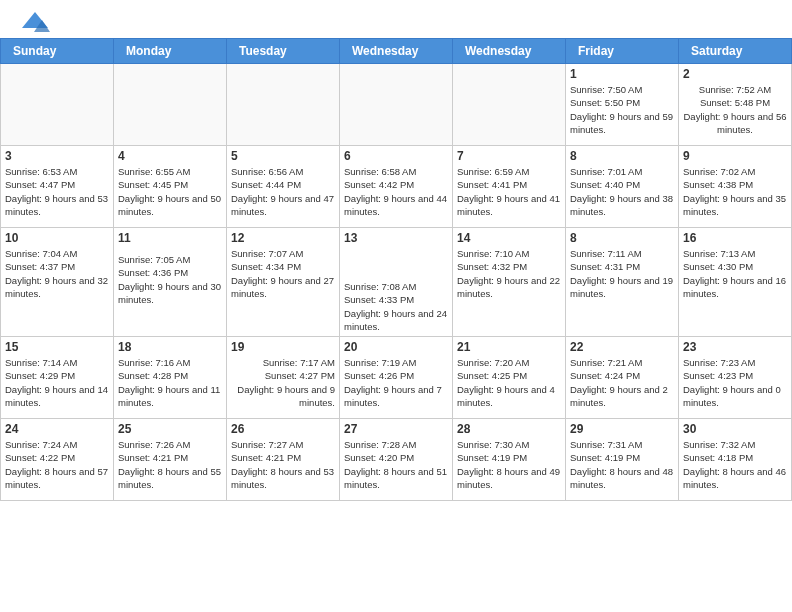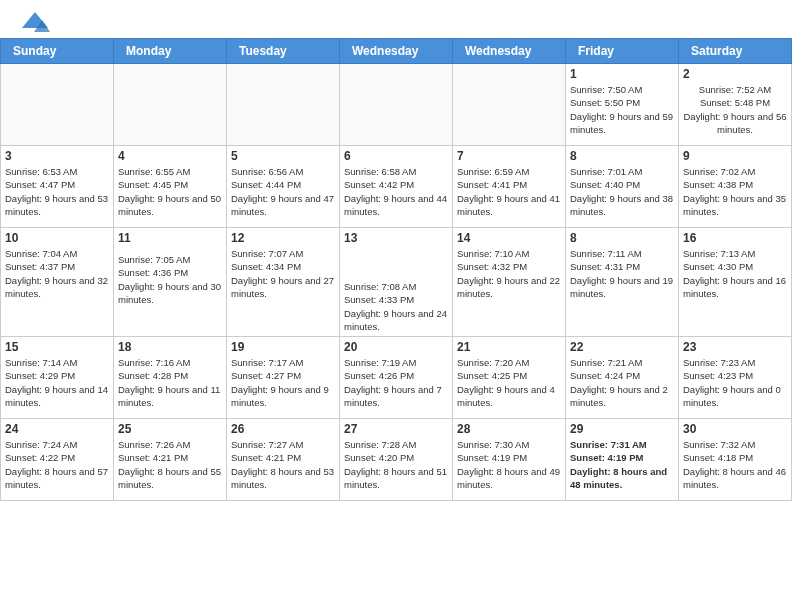--- a/index.html
+++ b/index.html
@@ -189,21 +189,21 @@
 Daylight: 9 hours and 14 minutes.</div>
         </td>
         <td class="">
           <span class="day-num">18</span>
           <div class="day-info" style="white-space: pre-line;">Sunrise: 7:16 AM
 Sunset: 4:28 PM
 Daylight: 9 hours and 11 minutes.</div>
         </td>
         <td class="">
           <span class="day-num">19</span>
-          <div class="day-info" style="white-space: pre-line;">Sunrise: 7:17 AM
+          <div class="day-info" style="white-space: pre-line; text-align: right;">Sunrise: 7:17 AM
 Sunset: 4:27 PM
 Daylight: 9 hours and 9 minutes.</div>
         </td>
         <td class="">
           <span class="day-num">20</span>
           <div class="day-info" style="white-space: pre-line;">Sunrise: 7:19 AM
 Sunset: 4:26 PM
 Daylight: 9 hours and 7 minutes.</div>
         </td>
         <td class="">
@@ -251,21 +251,21 @@
 Daylight: 8 hours and 51 minutes.</div>
         </td>
         <td class="">
           <span class="day-num">28</span>
           <div class="day-info" style="white-space: pre-line;">Sunrise: 7:30 AM
 Sunset: 4:19 PM
 Daylight: 8 hours and 49 minutes.</div>
         </td>
         <td class="">
           <span class="day-num">29</span>
-          <div class="day-info" style="white-space: pre-line; font-weight: bold;">Sunrise: 7:31 AM
+          <div class="day-info" style="white-space: pre-line;">Sunrise: 7:31 AM
 Sunset: 4:19 PM
 Daylight: 8 hours and 48 minutes.</div>
         </td>
         <td class="">
           <span class="day-num">30</span>
           <div class="day-info" style="white-space: pre-line;">Sunrise: 7:32 AM
 Sunset: 4:18 PM
 Daylight: 8 hours and 46 minutes.</div>
         </td>
       </tr>

